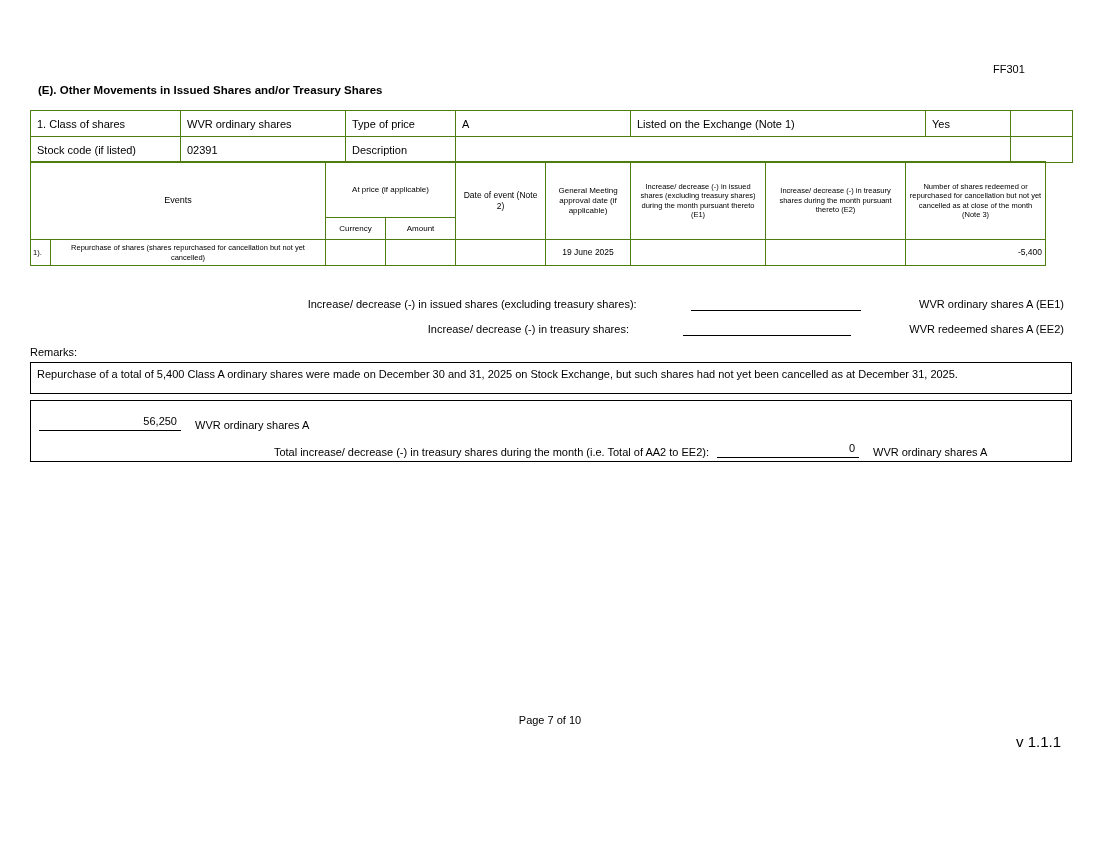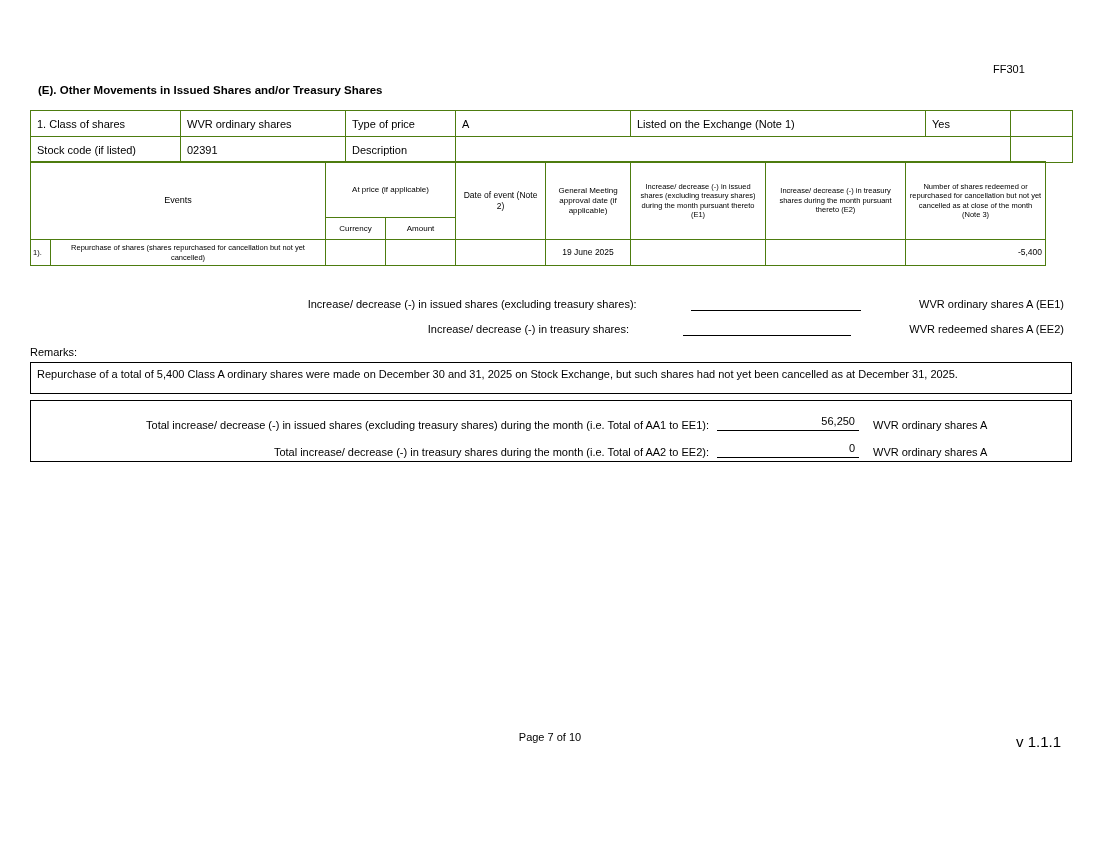--- a/index.html
+++ b/index.html
@@ -43,21 +43,21 @@
 
   .totals-box {
     position:absolute; top:400px; left:30px; width:1042px; height:62px;
     border:1px solid #000; padding-top:6px;
   }
   .total-row { display:flex; align-items:flex-end; font-size:11px; height:24px; margin-bottom:3px; }
   .total-label { width:678px; text-align:right; white-space:nowrap; }
   .total-value { width:142px; margin-left:8px; border-bottom:1px solid #000; text-align:right; padding-right:4px; height:16px; }
   .total-suffix { margin-left:14px; white-space:nowrap; }
 
-  .footer-page { position:absolute; top:731px; left:0; width:1100px; text-align:center; font-size:11px; }
+  .footer-page { position:absolute; top:714px; left:0; width:1100px; text-align:center; font-size:11px; }
   .footer-version { position:absolute; top:733px; left:1016px; font-size:15px; }
 </style>
 </head>
 <body>
 
 <div>
 
   <div class="form-code">FF301</div>
   <div class="section-title">(E). Other Movements in Issued Shares and/or Treasury Shares</div>
 
@@ -140,21 +140,20 @@
     <div class="sub-label">Increase/ decrease (-) in treasury shares:</div>
     <div class="sub-blank"></div>
     <div class="sub-suffix">WVR redeemed shares A (EE2)</div>
   </div>
 
   <div class="remarks-label">Remarks:</div>
   <div class="remarks-box">Repurchase of a total of 5,400 Class A ordinary shares were made on December 30 and 31, 2025 on Stock Exchange, but such shares  had not yet been cancelled as at December 31, 2025.</div>
 
   <div class="totals-box">
     <div class="total-row">
-      <div class="total-label">Total increase/ decrease (-) in issued shares (excluding treasury shares) during the month (i.e. Total of AA1 to EE1):</div>
       <div class="total-value">56,250</div>
       <div class="total-suffix">WVR ordinary shares A</div>
     </div>
     <div class="total-row">
       <div class="total-label">Total increase/ decrease (-) in treasury shares during the month (i.e. Total of AA2 to EE2):</div>
       <div class="total-value">0</div>
       <div class="total-suffix">WVR ordinary shares A</div>
     </div>
   </div>
 

